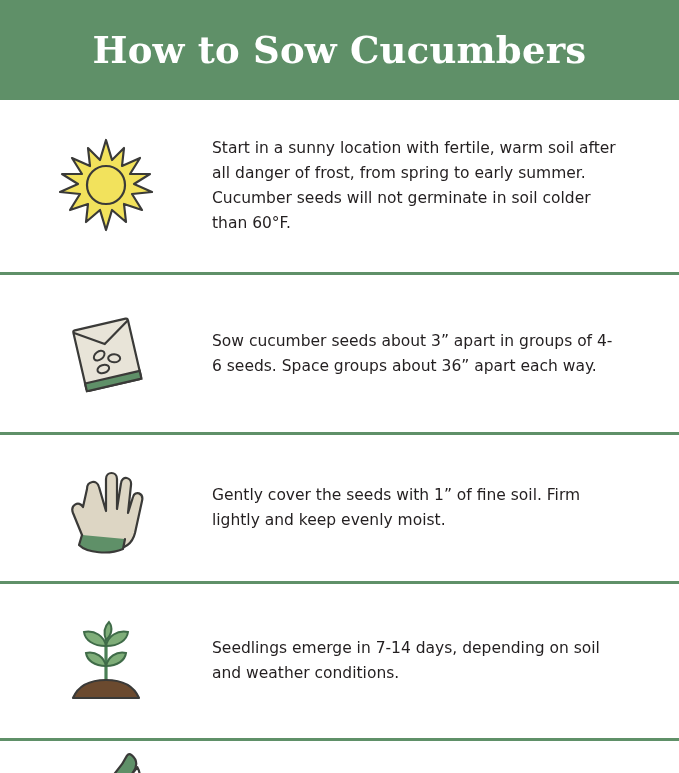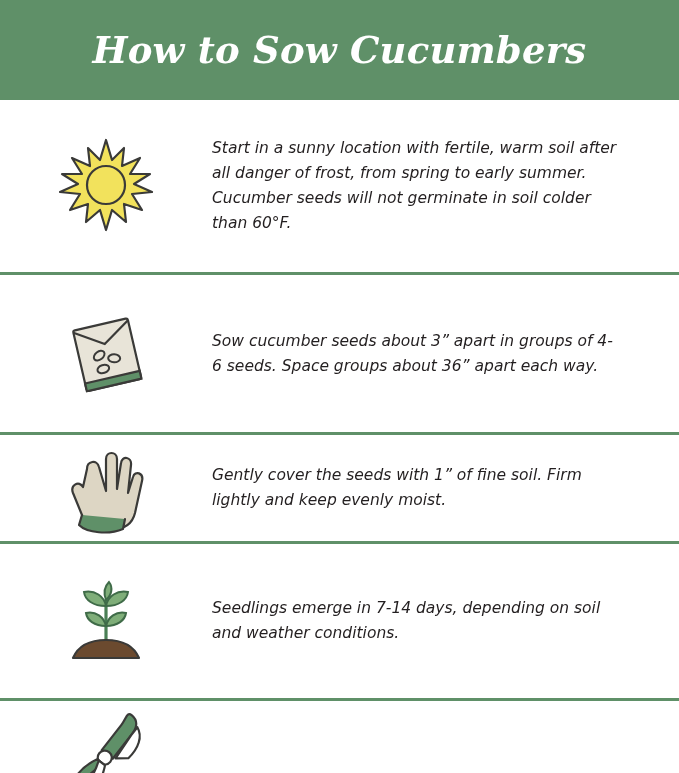--- a/index.html
+++ b/index.html
@@ -12,21 +12,20 @@
     height: 773px;
     font-family: "Liberation Sans", sans-serif;
     color: #231f20;
     overflow: hidden;
   }
   .infographic {
     width: 679px;
     height: 773px;
     position: relative;
     background: #ffffff;
-    font-style: italic;
   }
   .header {
     height: 100px;
     background: #5f9068;
     display: flex;
     align-items: center;
     justify-content: center;
   }
   .header-title {
     font-family: "DejaVu Serif", "Liberation Serif", serif;
@@ -65,21 +64,21 @@
   }
   .step-text {
     font-family: "DejaVu Sans", "Liberation Sans", sans-serif;
     font-size: 15.5px;
     line-height: 25px;
     color: #231f20;
     margin: 0;
   }
   .s1 { height: 172px; }
   .s2 { height: 157px; justify-content: flex-end; }
-  .s3 { height: 106px; }
+  .s3 { height: 146px; }
   .s4 { height: 154px; }
   .s5 { height: 110px; }
   svg { display: block; }
 </style>
 </head>
 <body>
 
 <div class="infographic">
 
   <div class="header">

